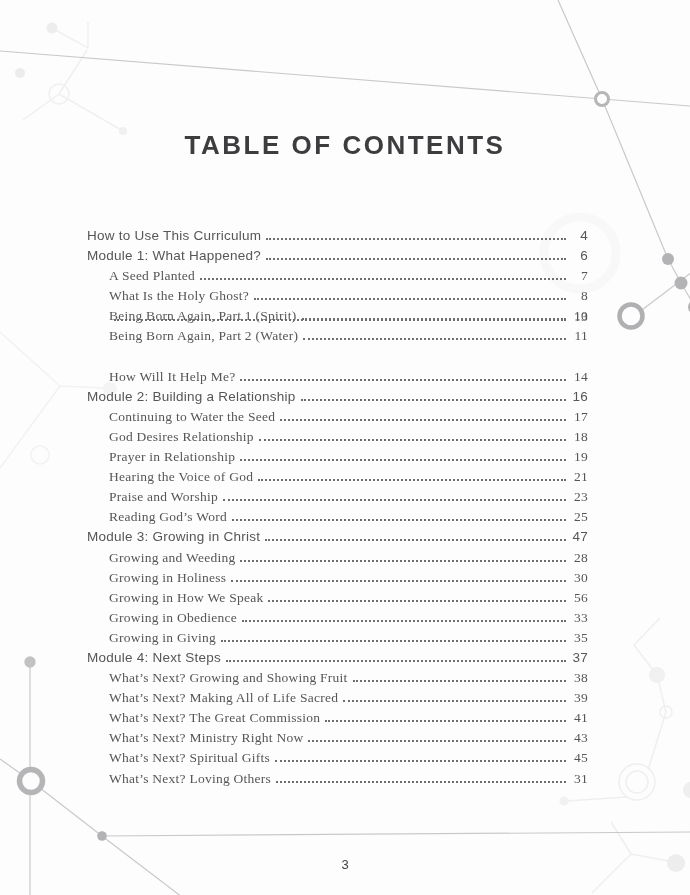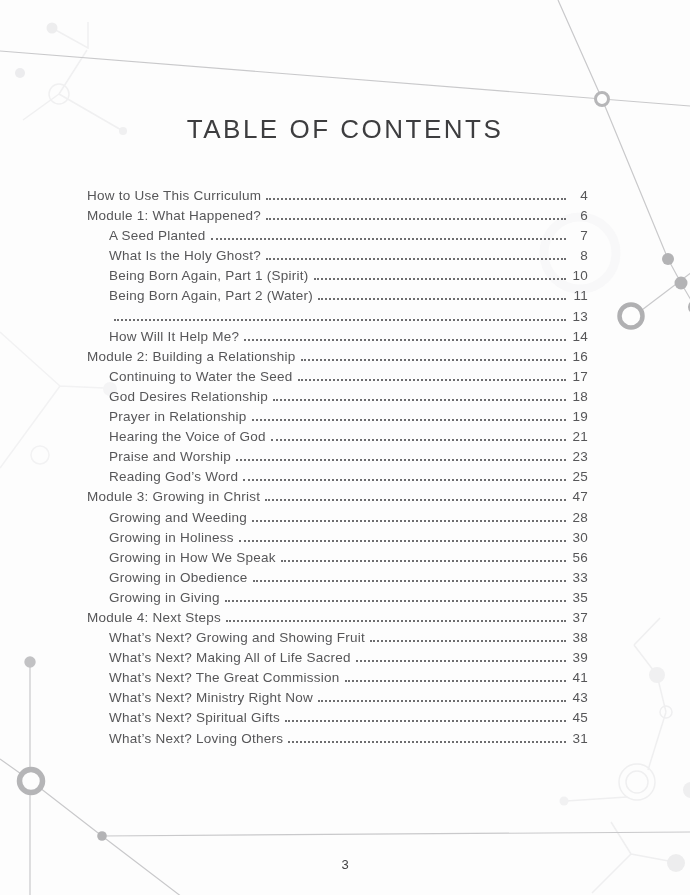--- a/index.html
+++ b/index.html
@@ -8,41 +8,41 @@
     background:#fdfdfd;
     overflow:hidden;
     position:relative;
     font-family:"Liberation Sans", sans-serif;
   }
   .decor-svg{
     position:absolute;left:0;top:0;width:690px;height:895px;
     pointer-events:none;
   }
   .page-title{
-    position:absolute;top:114px;left:0;right:0;
+    position:absolute;top:130px;left:0;right:0;
     text-align:center;
     font-size:26px;
-    font-weight:400;
+    font-weight:700;
     letter-spacing:2.5px;
     color:#3d3d3f;
   }
   .toc{
     position:absolute;left:87px;top:186px;width:501px;
   }
   .toc-row{
     display:flex;
     align-items:baseline;
     height:20.1px;
     line-height:20.1px;
     font-size:13.5px;
     letter-spacing:0.25px;
     color:#565658;
   }
-  .toc-row.indent{padding-left:22px;}
-  .toc-label{white-space:nowrap;}
+  .toc-row.indent{padding-left:22px;font-family:Liberation Serif, serif;}
+  .toc-label{white-space:nowrap;margin-top:40px;}
   .toc-leader{
     flex:1;
     border-bottom:2px dotted #6d6d6f;
     margin:0 4px 0 5px;
     min-width:12px;
   }
   .toc-page{
     min-width:18px;
     text-align:right;
     white-space:nowrap;

